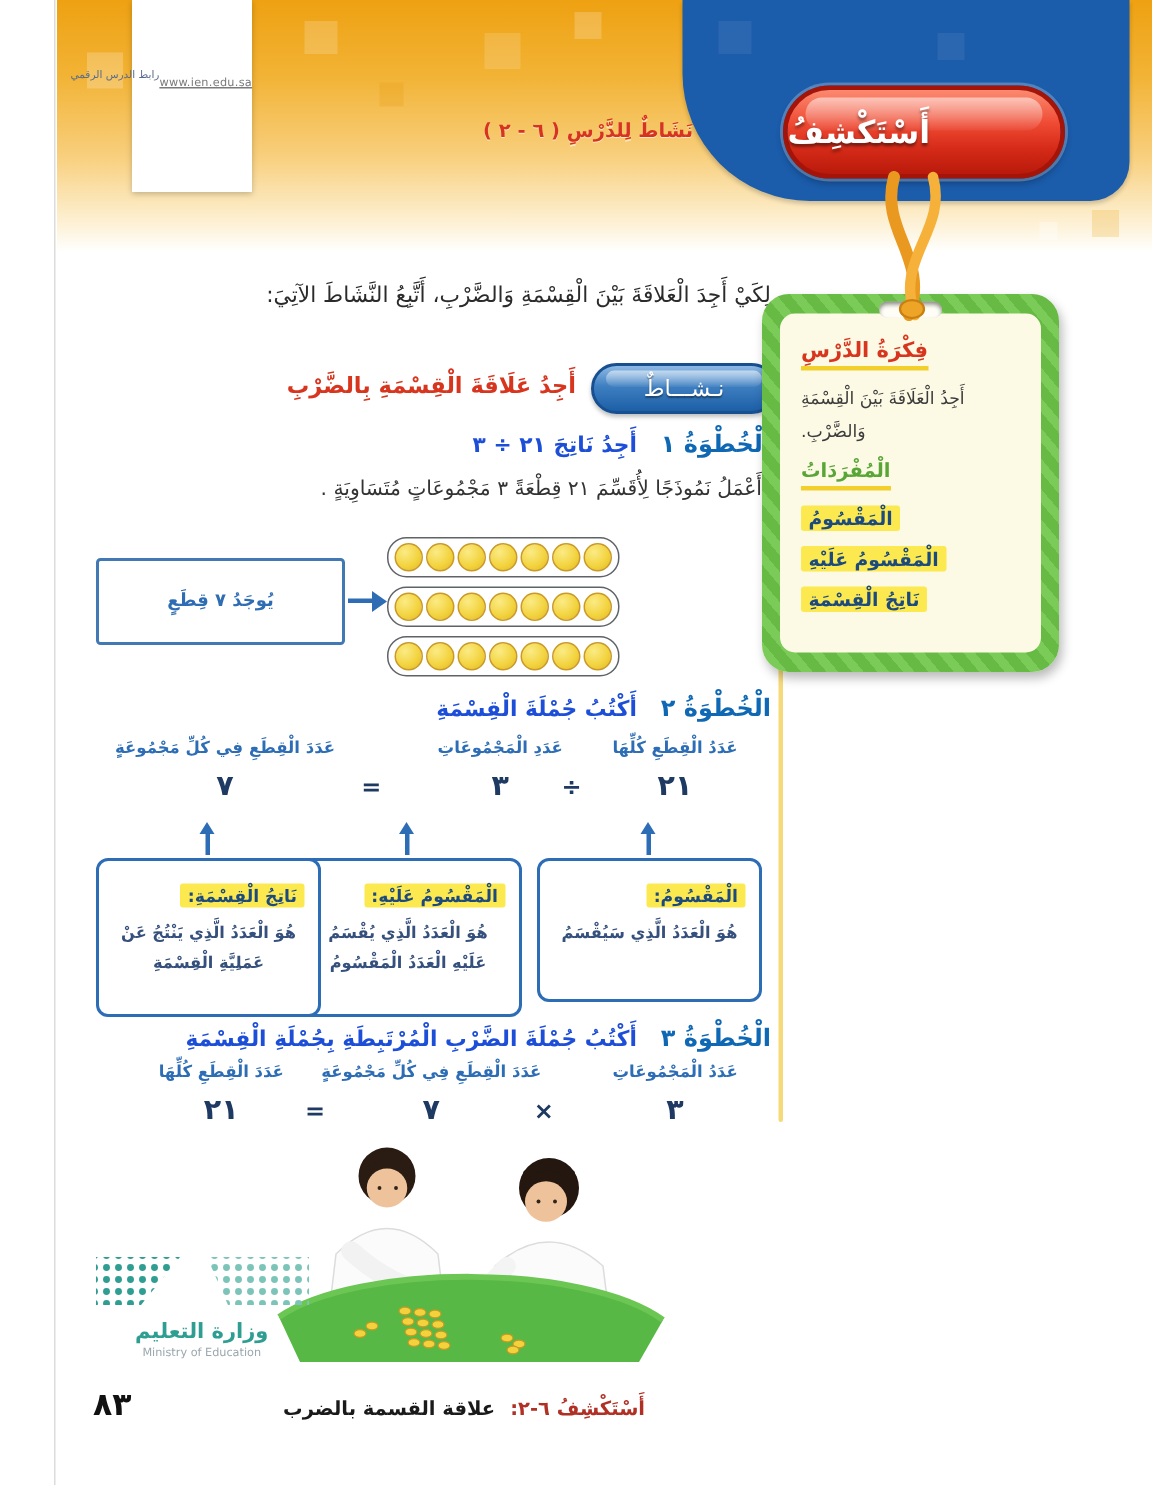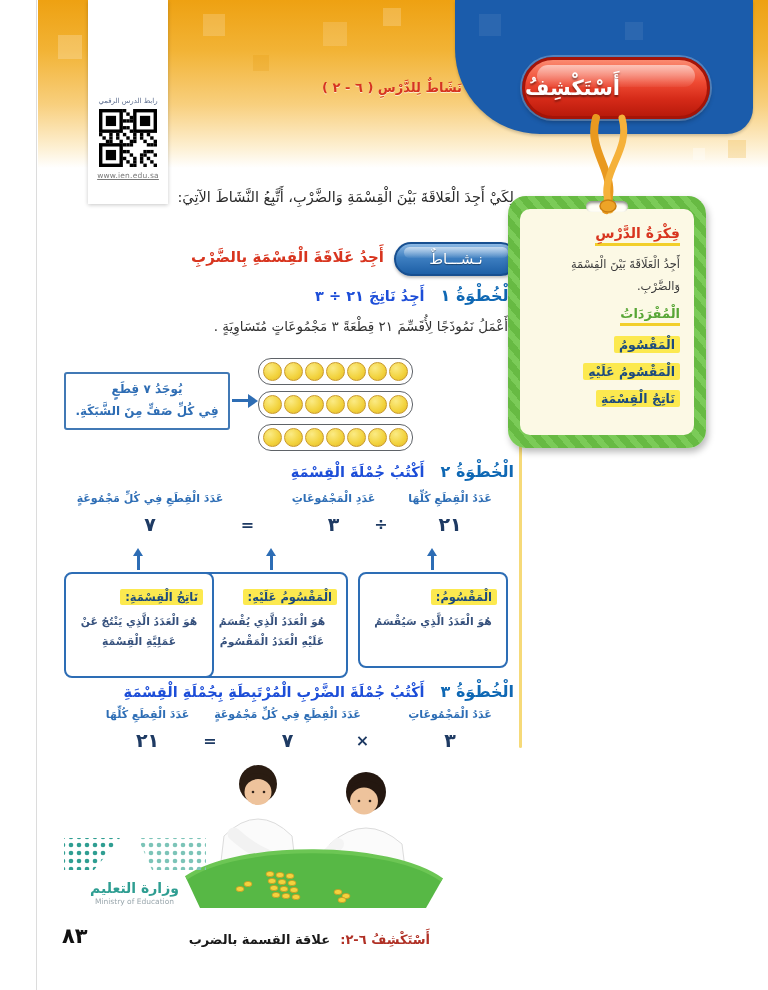--- a/index.html
+++ b/index.html
@@ -8,22 +8,22 @@
 
   
   .page-edge{position:absolute;left:36px;top:0;width:1px;height:990px;background:#dcdcdc;}
   .header-band{position:absolute;left:38px;top:0;width:730px;height:168px;
     background:linear-gradient(180deg,#eea112 0%,#f2b335 30%,#f8cf7d 62%,#fdf0d3 88%,#ffffff 100%);}
   .blk{position:absolute;}
   .blue-panel{position:absolute;left:455px;top:0;width:298px;height:134px;background:#1b5cab;
     border-radius:0 0 26px 85px;box-shadow:0 2px 3px rgba(0,0,0,.18);}
   .bblk{position:absolute;background:rgba(255,255,255,.07);}
 
-  .qr-card{position:absolute;left:88px;top:0;width:80px;height:204px;background:#fff;
-    box-shadow:0 1px 4px rgba(0,0,0,.22);display:flex;flex-direction:column;align-items:center;
+  .qr-card{position:absolute;left:88px;top:0;width:80px;height:128px;background:#fff;
+    box-shadow:0 1px 4px rgba(0,0,0,.22);display:flex;flex-direction:row;align-items:center;
     justify-content:flex-end;padding-bottom:24px;box-sizing:border-box;}
   .qr-label{font-size:7px;color:#5a6b8c;margin-bottom:4px;white-space:nowrap;}
   .qr-box{width:58px;height:58px;}
   .qr-box svg{width:100%;height:100%;display:block;}
   .qr-url{font-size:7.5px;color:#7a7a7a;margin-top:4px;letter-spacing:.2px;text-decoration:underline;}
 
   .lesson-tag{position:absolute;right:306px;top:48px;direction:rtl;color:#d63420;
     font-weight:bold;font-size:13px;white-space:nowrap;text-shadow:0 1px 0 rgba(255,255,255,.6);margin-top:32px;}
   .page-title{position:absolute;right:258px;top:76px;direction:rtl;color:#1b57a8;
     font-weight:bold;font-size:23px;white-space:nowrap;
@@ -38,21 +38,21 @@
   .explore-btn span{position:relative;color:#fff;font-weight:bold;font-size:21px;
     text-shadow:0 2px 2px rgba(0,0,0,.45);}
 
   .string-svg{position:absolute;left:558px;top:114px;width:110px;height:108px;z-index:6;}
 
   
   .idea-card{position:absolute;left:508px;top:196px;width:198px;height:252px;border-radius:18px;z-index:5;
     background:repeating-linear-gradient(50deg,#67ba43 0 7px,#7bcb58 7px 13px);
     box-shadow:2px 4px 7px rgba(0,0,0,.28);}
   .idea-inner{position:absolute;left:12px;right:12px;top:13px;bottom:13px;background:#fcf9e5;
-    border-radius:10px;padding:14px 14px 20px;box-sizing:border-box;direction:rtl;text-align:right;}
+    border-radius:10px;padding:14px 14px 20px;box-sizing:border-box;direction:rtl;text-align:left;}
   .idea-hole{position:absolute;top:5px;left:50%;transform:translateX(-50%);width:42px;height:11px;
     background:#fffef6;border-radius:6px;box-shadow:inset 0 2px 3px rgba(0,0,0,.45);}
   .idea-heading{display:inline-block;color:#d8351f;font-weight:bold;font-size:14px;
     border-bottom:3px solid #f2cf2a;padding-bottom:2px;}
   .idea-body{font-size:11.5px;color:#3c3c3c;line-height:1.95;margin-top:7px;}
   .vocab-heading{display:inline-block;color:#58a636;font-weight:bold;font-size:13px;
     border-bottom:3px solid #f2cf2a;padding-bottom:2px;margin-top:8px;}
   .vocab-item{margin-top:8px;}
   .hl{background:#fce94f;color:#1c4a7e;font-weight:bold;padding:1px 5px;border-radius:2px;}
   .vocab-item .hl{font-size:12.5px;}
@@ -282,21 +282,20 @@
         <span class="dot"></span>
         <span class="dot"></span>
         <span class="dot"></span>
         <span class="dot"></span>
         <span class="dot"></span>
       </div>
     </div>
 
   <div class="callout">
     <span>يُوجَدُ ٧ قِطَعٍ</span>
-    <span>فِي كُلِّ صَفٍّ مِنَ الشَّبَكَةِ.</span>
   </div>
   <div class="callout-arrow-stem"></div>
   <div class="callout-arrow-head"></div>
 
   <div class="step-head" style="top:462px;">
     <span class="step-label">الْخُطْوَةُ ٢</span>
     <span class="step-title">أَكْتُبُ جُمْلَةَ الْقِسْمَةِ</span>
   </div>
 
   <div class="eq-wrap" style="left:100px;top:492px;width:410px;">

